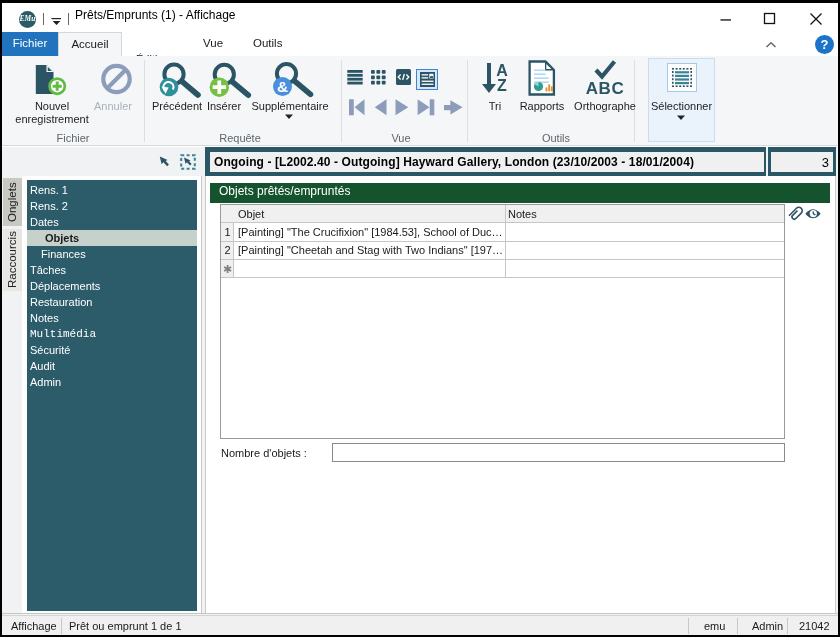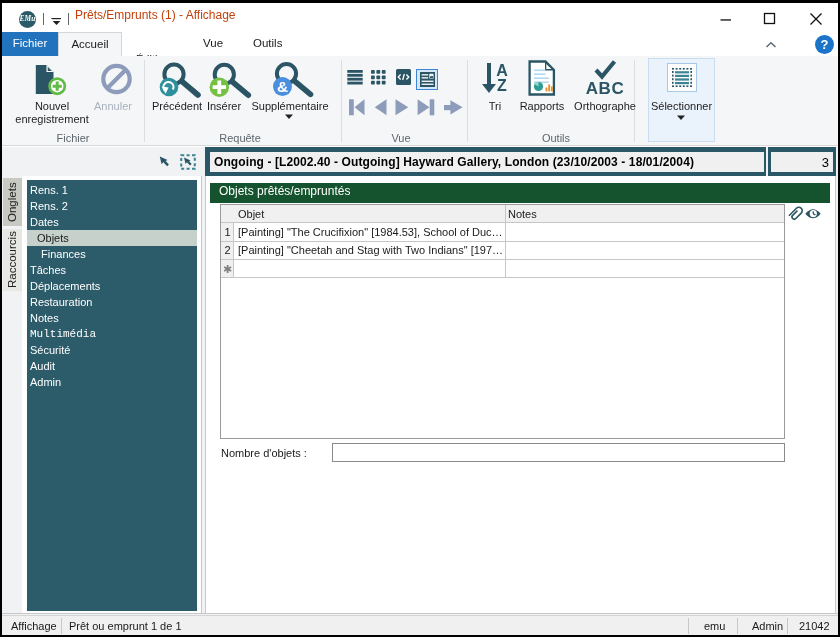--- a/index.html
+++ b/index.html
@@ -18,21 +18,21 @@
 <div class="abs" style="left:2px;top:3px;width:836px;height:29px;background:#fff;">
 
   <div class="abs" style="left:17px;top:8px;width:17px;height:17px;border-radius:50%;background:#2b5a68;color:#fff;font-size:7.5px;font-style:italic;font-weight:bold;text-align:center;line-height:16.5px;font-family:'Liberation Serif',serif;">EMu</div>
   <div class="abs" style="left:41px;top:10px;width:1px;height:12px;background:#666;"></div>
 
   <svg class="abs" style="left:47px;top:14px;" width="14" height="12" viewBox="0 0 14 12">
     <rect x="2.5" y="1" width="9.5" height="1.2" fill="#222"></rect>
     <path d="M3.6 4 L11.4 4 L7.5 8 Z" fill="#222"></path>
   </svg>
   <div class="abs" style="left:66px;top:10px;width:1px;height:12px;background:#666;"></div>
-  <div class="abs" style="left:73px;top:5px;font-size:12px;color:#c2410c;">Prêts/Emprunts (1) - Affichage</div>
+  <div class="abs" style="left:73px;top:5px;font-size:12px;color:#000000;">Prêts/Emprunts (1) - Affichage</div>
 
   <svg class="abs" style="left:716px;top:10px;" width="20" height="14" viewBox="0 0 20 14">
       <rect x="2.5" y="6.3" width="10.5" height="1.3" fill="#111"></rect>
     </svg>
   <svg class="abs" style="left:760px;top:6px;" width="20" height="20" viewBox="0 0 20 20">
       <rect x="2.5" y="4.5" width="10" height="10" fill="none" stroke="#111" stroke-width="1.3"></rect>
     </svg>
   <svg class="abs" style="left:806px;top:6px;" width="20" height="20" viewBox="0 0 20 20">
       <path d="M2.5 4.5 L13.5 15.5 M13.5 4.5 L2.5 15.5" stroke="#111" stroke-width="1.3"></path>
     </svg>
@@ -254,21 +254,21 @@
 <div class="abs" style="left:3px;top:178px;width:19px;height:48px;background:#c9c9c3;"></div>
 <div class="abs" style="left:3px;top:229px;width:19px;height:62px;background:#e7e7e3;"></div>
 <div class="abs" style="left:4px;top:178px;width:17px;height:48px;font-size:11.5px;color:#222;writing-mode:vertical-rl;transform:rotate(180deg);text-align:center;line-height:16px;">Onglets</div>
 <div class="abs" style="left:4px;top:229px;width:17px;height:62px;font-size:11.5px;color:#222;writing-mode:vertical-rl;transform:rotate(180deg);text-align:center;line-height:16px;">Raccourcis</div>
 
 <div class="abs" style="left:22px;top:176px;width:180px;height:437px;background:#fff;"></div>
 <div class="abs" style="left:27px;top:180px;width:170px;height:431px;background:#2c5b69;color:#fff;font-size:11px;padding-top:2px;">
   <div style="height:16px;line-height:16px;padding-left:3px;">Rens. 1</div>
   <div style="height:16px;line-height:16px;padding-left:3px;">Rens. 2</div>
   <div style="height:16px;line-height:16px;padding-left:3px;">Dates</div>
-  <div style="height:16px;line-height:16px;padding-left:10px;background:#c6d1cc;color:#1a1a1a;">Objets</div>
+  <div style="height:16px;line-height:16px;padding-left:18px;background:#c6d1cc;color:#1a1a1a;font-weight:bold;">Objets</div>
   <div style="height:16px;line-height:16px;padding-left:14px;">Finances</div>
   <div style="height:16px;line-height:16px;padding-left:3px;">Tâches</div>
   <div style="height:16px;line-height:16px;padding-left:3px;">Déplacements</div>
   <div style="height:16px;line-height:16px;padding-left:3px;">Restauration</div>
   <div style="height:16px;line-height:16px;padding-left:3px;">Notes</div>
   <div style="height:16px;line-height:16px;padding-left:3px;font-family:Liberation Mono, monospace;">Multimédia</div>
   <div style="height:16px;line-height:16px;padding-left:3px;">Sécurité</div>
   <div style="height:16px;line-height:16px;padding-left:3px;">Audit</div>
   <div style="height:16px;line-height:16px;padding-left:3px;">Admin</div>
 </div>

